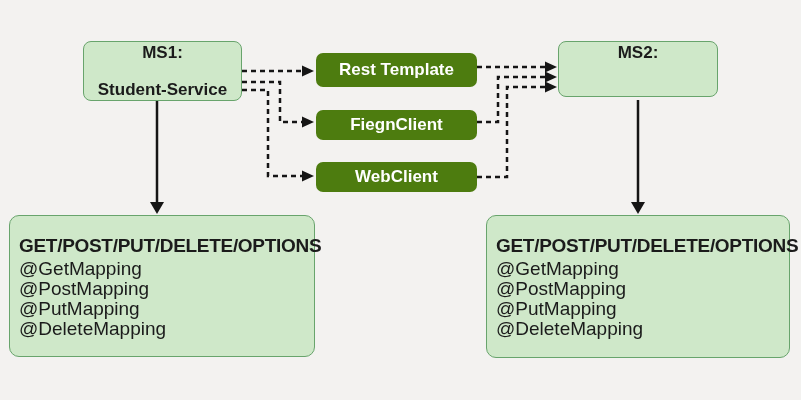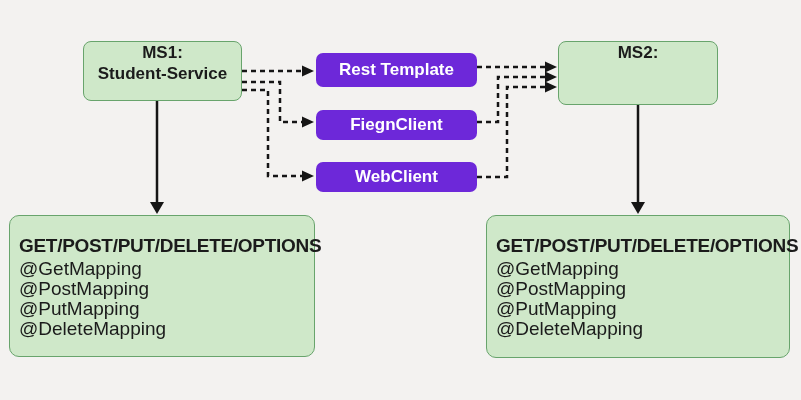--- a/index.html
+++ b/index.html
@@ -26,31 +26,31 @@
     position: absolute;
     box-sizing: border-box;
   }
   .service-node {
     background: #cfe8c9;
     border: 1.5px solid #68a46c;
     border-radius: 8px;
     display: flex;
     flex-direction: column;
     align-items: center;
-    justify-content: flex-start;
+    justify-content: space-between;
     text-align: center;
     font-weight: bold;
     font-size: 17px;
     line-height: 21px;
     color: #1b1b1b;
   }
   .ms1 { left: 83px;  top: 41px; width: 159px; height: 60px; }
-  .ms2 { left: 558px; top: 41px; width: 160px; height: 64px; }
+  .ms2 { left: 558px; top: 41px; width: 160px; height: 56px; }
   .client-node {
-    background: #6d28d9;
+    background: #4d7c0f;
     border-radius: 7px;
     display: flex;
     align-items: center;
     justify-content: center;
     color: #ffffff;
     font-weight: bold;
     font-size: 17px;
   }
   .client-rt { left: 316px; top: 53px;  width: 161px; height: 34px; }
   .client-fc { left: 316px; top: 110px; width: 161px; height: 30px; }

